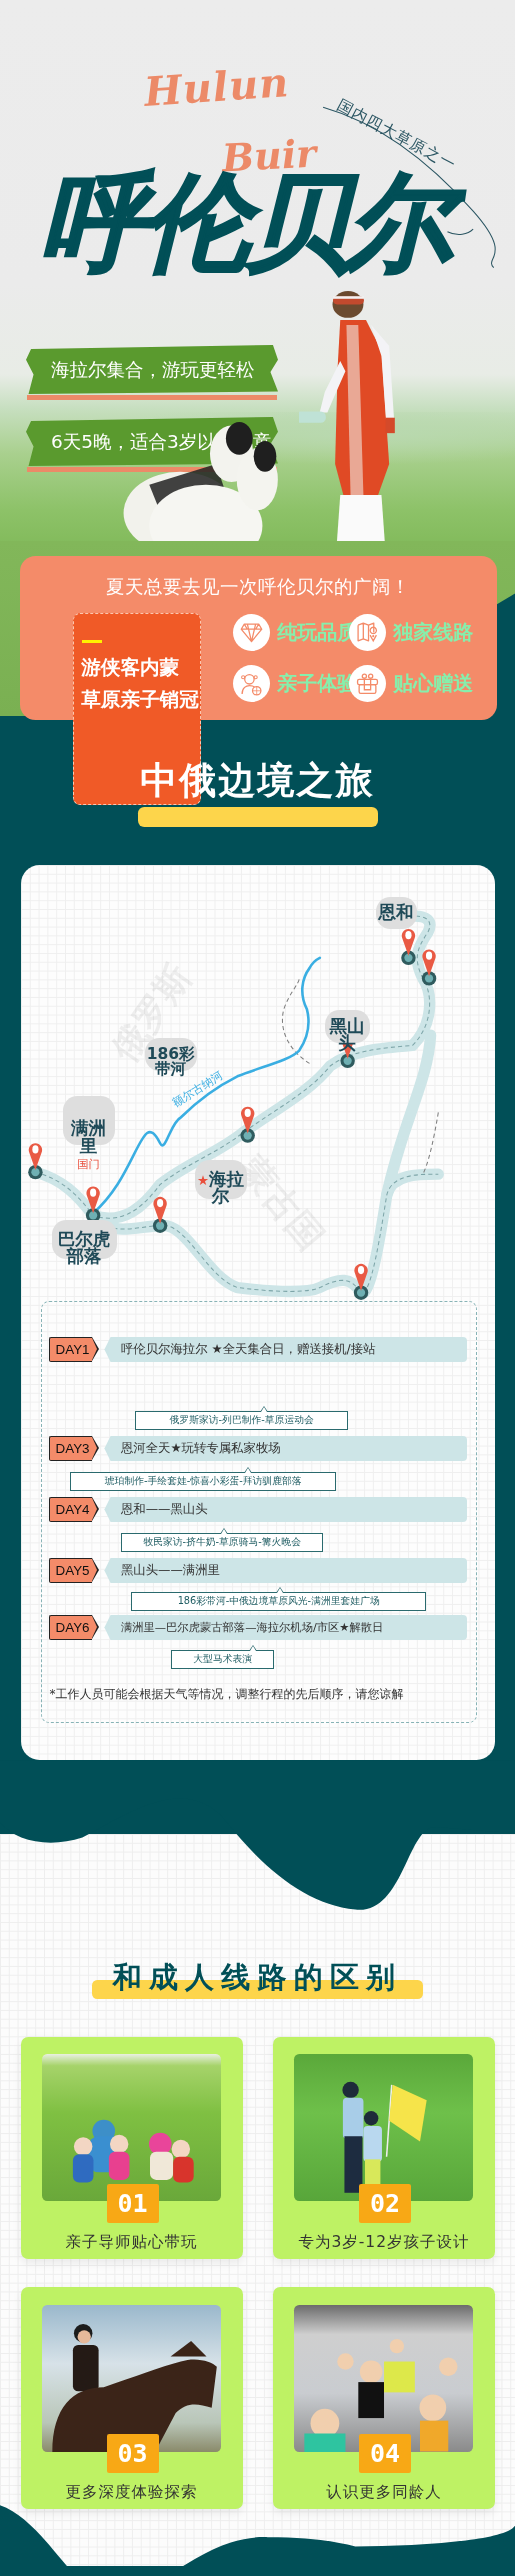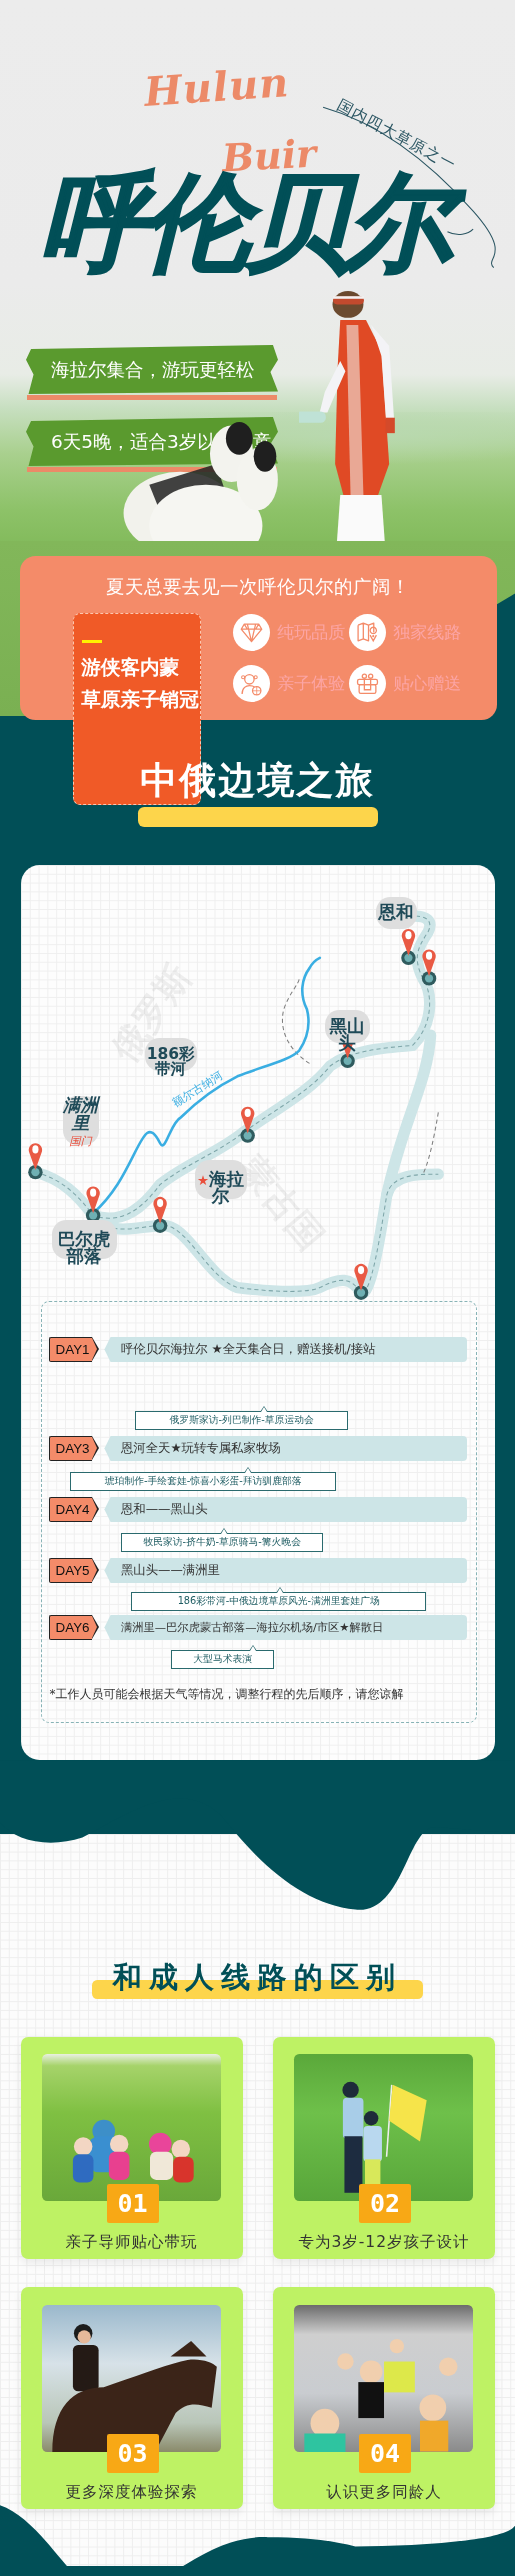--- a/index.html
+++ b/index.html
@@ -23,21 +23,21 @@
   .sh1 { top: 395px; }
   .sh2 { top: 467px; }
 
   
   .woman { position: absolute; left: 299px; top: 289px; width: 134px; height: 278px; }
   .grass-left { position: absolute; left: 0; top: 541px; width: 515px; height: 175px; background: linear-gradient(180deg, #82b75a, #7ab052); clip-path: polygon(0 0, 100% 0, 100% 30%, 60% 100%, 0 100%); }
   .orange-panel { position: absolute; left: 19.6px; top: 556px; width: 477px; height: 164px; background: #f48b69; border-radius: 15.5px; }
   .panel-headline { position: absolute; left: 0; top: 17.5px; width: 100%; text-align: center; color: #fff; font-size: 18.5px; letter-spacing: 0.5px; }
   .feature { position: absolute; display: flex; align-items: center; }
   .feature .circle { width: 37px; height: 37px; border-radius: 50%; background: #fff; display: flex; align-items: center; justify-content: center; }
-  .feature .flabel { margin-left: 7.2px; color: #fca5a5; font-weight: normal; font-size: 17px; }
+  .feature .flabel { margin-left: 7.2px; color: #86efac; font-weight: bold; font-size: 20px; }
 
   
   .sec-title { position: absolute; left: 0; width: 515px; text-align: center; color: #fff; font-weight: bold; font-size: 37px; letter-spacing: 2.1px; line-height: 1; }
   .sec-underline { position: absolute; left: 138px; width: 240px; height: 19.6px; background: #fdd54b; border-radius: 6.2px; }
 
   
   .map-card { position: absolute; left: 20.6px; top: 865px; width: 474px; height: 895px; border-radius: 18.5px;
     background-color: #fdfdfd;
     background-image: linear-gradient(#efefef 0.5px, transparent 0.5px), linear-gradient(90deg, #efefef 0.5px, transparent 0.5px);
     background-size: 8.8px 8.8px; }
@@ -245,21 +245,21 @@
           <circle r="8" fill="#6fb0b3"></circle>
           <path d="M 0 -4 L -12 -38 A 13 13 0 1 1 12 -38 Z"></path>
           <ellipse cx="0" cy="-44" rx="6" ry="8" fill="#fff"></ellipse>
         </g>
     </g>
   </svg>
 
   <div class="bubble" style="left:355px; top:32px; width:41px; height:32px; font-size:17.5px; padding-top:7.2px;">恩和</div>
   <div class="bubble" style="left:304px; top:145px; width:45px; height:33px; font-size:17.5px; padding-top:7.7px;">黑山头</div>
   <div class="bubble" style="left:124px; top:173px; width:52px; height:33px; font-size:15.5px; padding-top:8.8px;">186彩带河</div>
-  <div class="bubble" style="left:42px; top:231px; width:36px; height:49px; font-size:17.5px; padding-top:1px;font-style:italic;">
+  <div class="bubble" style="left:42px; top:231px; width:52px; height:49px; font-size:17.5px; padding-top:24px;">
     <span>满洲里</span>
     <span class="sub">国门</span>
   </div>
   <div class="bubble" style="left:174px; top:295px; width:52px; height:39px; font-size:17.5px; padding-top:10.8px;">
     <span style="color:#e94f3c; font-size:13.4px;">★</span><span>海拉尔</span>
   </div>
   <div class="bubble" style="left:31px; top:355px; width:65px; height:39px; font-size:17.5px; padding-top:10.8px;">巴尔虎部落</div>
 
   <div class="itin-box">
     <div class="day-row" style="top:35px;">

